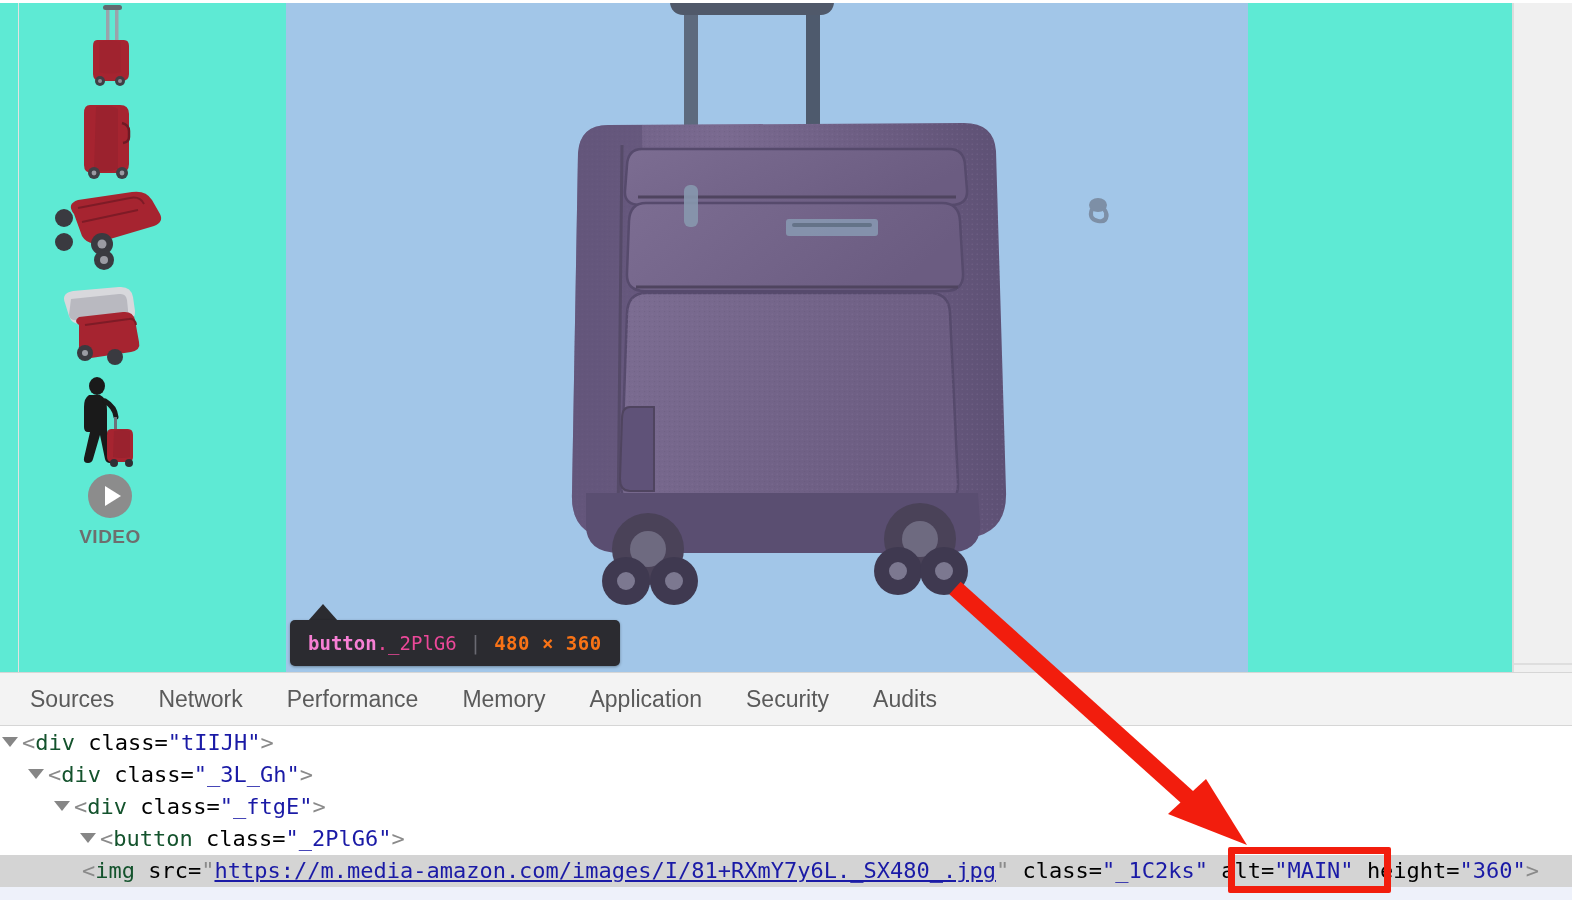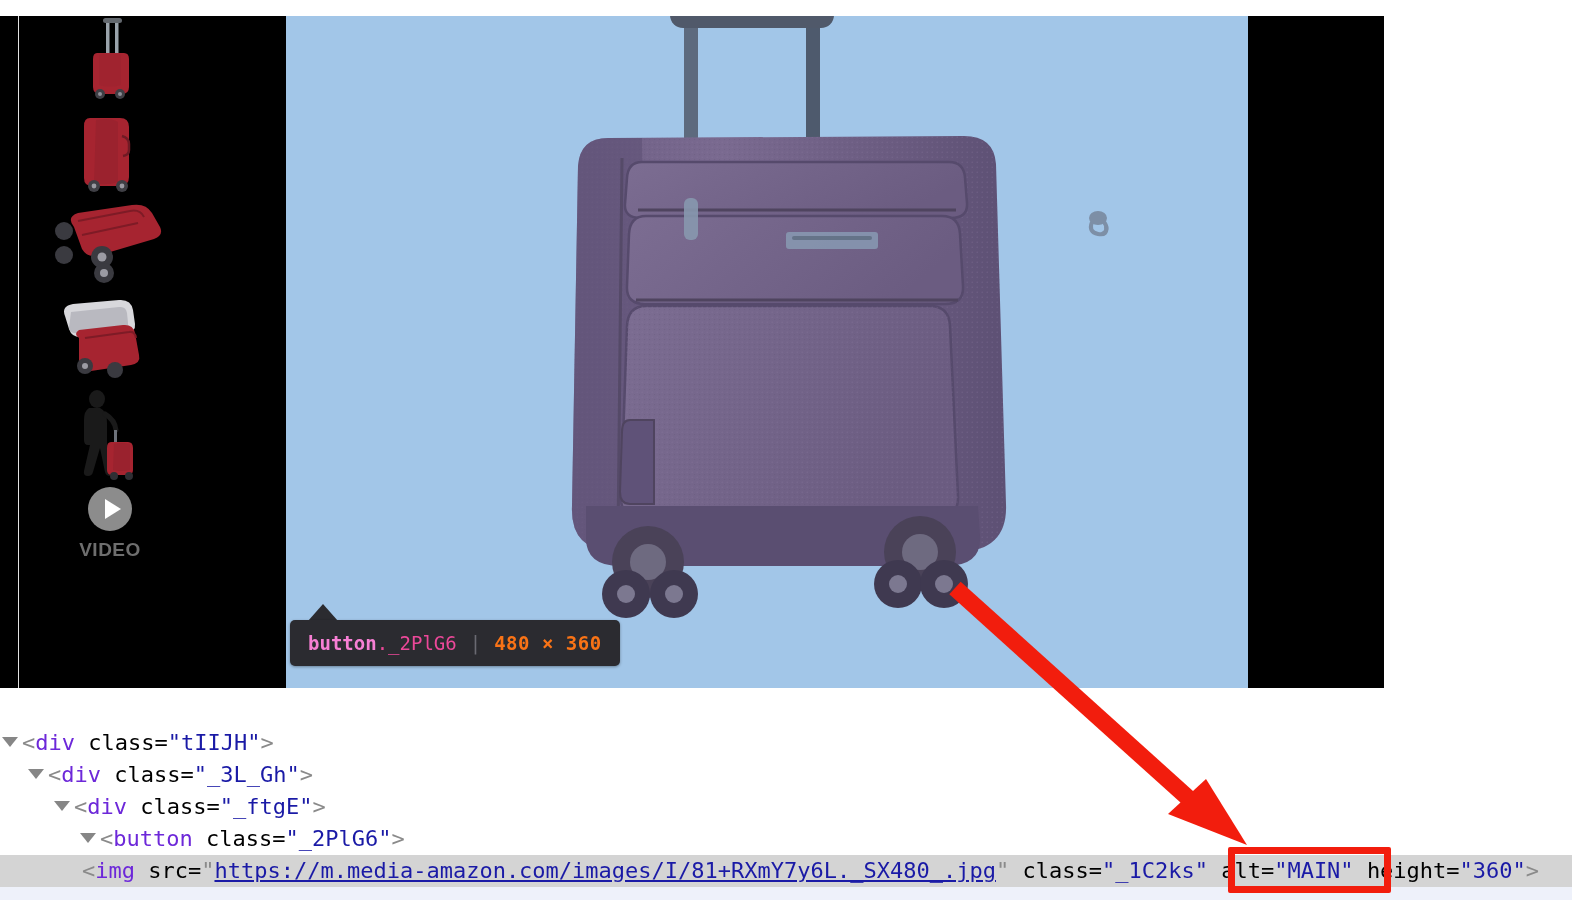--- a/index.html
+++ b/index.html
@@ -11,22 +11,22 @@
   }
   .app {
     position: relative;
     width: 1572px; height: 900px;
     background: #ffffff;
   }
 
   
   .page-region {
     position: absolute;
-    left: 0; top: 16px; width: 1384px; height: 672px;
-    background: #000000;
+    left: 0; top: 3px; width: 1572px; height: 672px;
+    background: #5eead4;
     overflow: hidden;
   }
   .page-left-divider {
     position: absolute; left: 18px; top: 0; width: 1px; height: 672px;
     background: #e2e2e2;
   }
   .page-right-divider {
     position: absolute; left: 1512px; top: 0; width: 2px; height: 672px;
     background: #dcdcdc;
   }
@@ -152,21 +152,21 @@
     display: inline-block;
     width: 0; height: 0;
     border-left: 8px solid transparent;
     border-right: 8px solid transparent;
     border-top: 10px solid #868686;
     vertical-align: middle;
     margin-right: 4px;
     position: relative; top: -2px;
   }
   .c-punct { color: #8a8a8a; }
-  .c-tag   { color: #6d28d9; }
+  .c-tag   { color: #14532d; }
   .c-attr  { color: #000000; }
   .c-val   { color: #1a1aa6; }
   .c-link  { color: #1a1aa6; text-decoration: underline; }
 
   
   .anno-layer {
     position: absolute; left: 0; top: 0; width: 1572px; height: 900px;
     pointer-events: none;
   }
   .anno-box {
@@ -343,20 +343,29 @@
   </div>
 
   <div class="node-badge-caret"></div>
   <div class="node-badge">
     <span class="badge-tag">button</span>
       <span class="badge-class">._2PlG6</span>
     <span class="badge-sep">|</span>
     <span class="badge-dims">480 × 360</span>
   </div>
 
+  <div class="devtools-tabbar">
+    <div class="dt-tab">Sources</div>
+    <div class="dt-tab">Network</div>
+    <div class="dt-tab">Performance</div>
+    <div class="dt-tab">Memory</div>
+    <div class="dt-tab">Application</div>
+    <div class="dt-tab">Security</div>
+    <div class="dt-tab">Audits</div>
+  </div>
 
   <div class="dom-tree">
 
     <div class="dom-row" style="padding-left:2px;">
       <span class="tri"></span><span class="c-punct">&lt;</span><span class="c-tag">div</span><span class="c-punct"> </span><span class="c-attr">class=</span><span class="c-val">"tIIJH"</span><span class="c-punct">&gt;</span>
     </div>
 
     <div class="dom-row" style="padding-left:28px;">
       <span class="tri"></span><span class="c-punct">&lt;</span><span class="c-tag">div</span><span class="c-punct"> </span><span class="c-attr">class=</span><span class="c-val">"_3L_Gh"</span><span class="c-punct">&gt;</span>
     </div>

